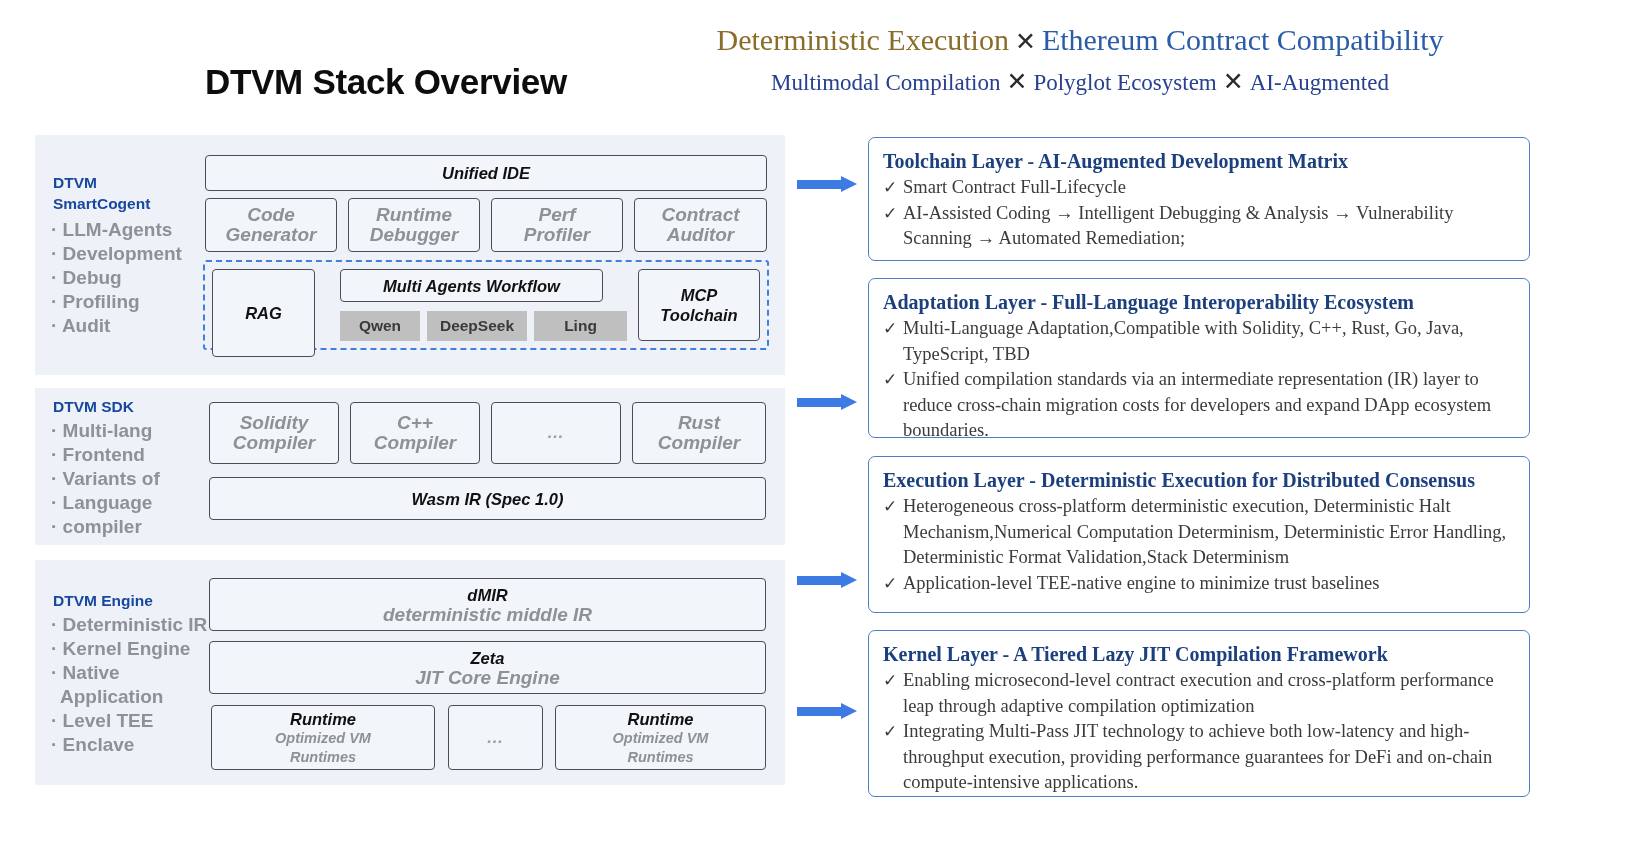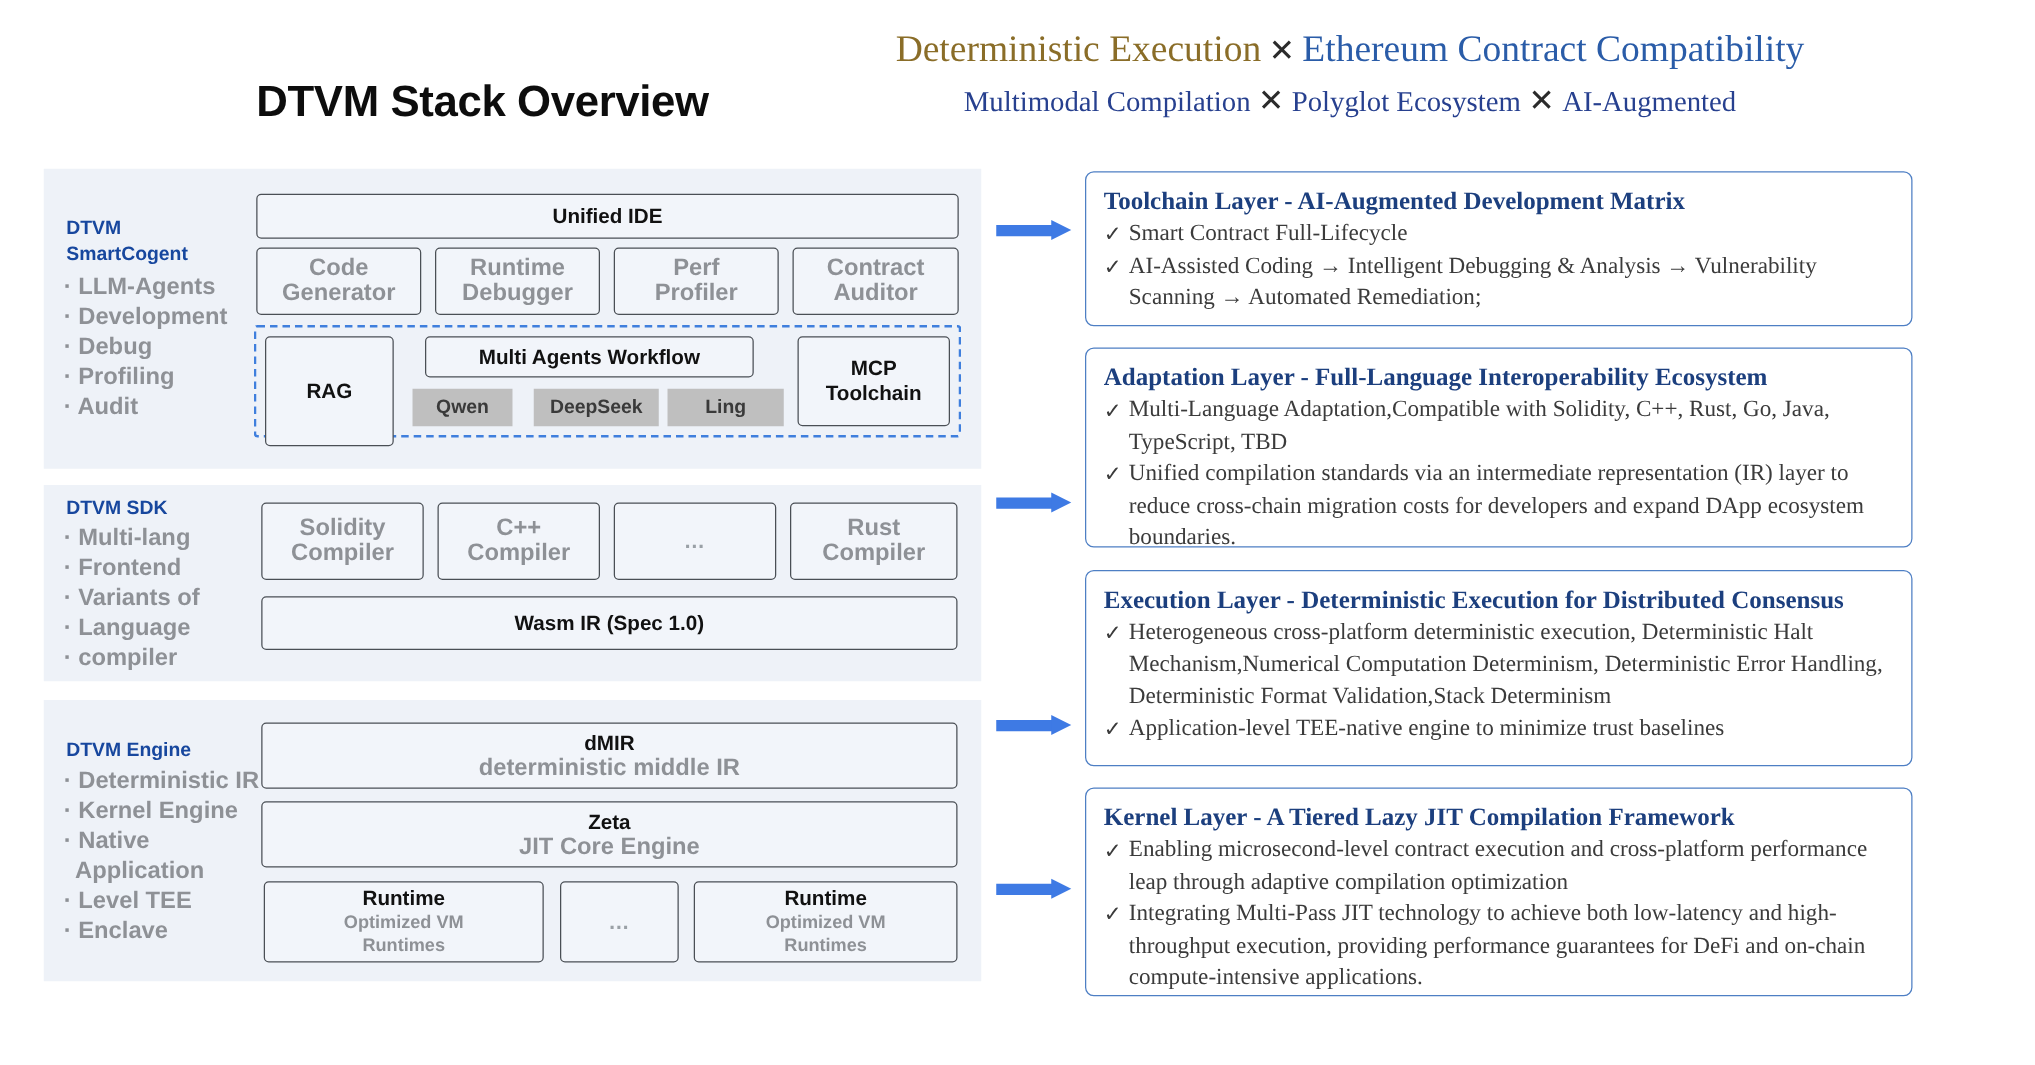--- a/index.html
+++ b/index.html
@@ -40,20 +40,21 @@
   }
   .sec-bullets div{white-space:nowrap;}
   .sec-bullets .nb{padding-left:9px;}
 
   
   .box{
     position:absolute;box-sizing:border-box;
     background:#f2f5fa;border:1.6px solid #4a4f55;border-radius:4px;
     display:flex;flex-direction:column;align-items:center;justify-content:center;
     text-align:left;
+    font-style:italic;
   }
   .box .t-strong{font-size:16.5px;font-weight:bold;color:#111;line-height:20px;}
   .box .t-grey{font-size:19px;font-weight:bold;color:#8e9196;line-height:20px;}
   .box .t-grey-sm{font-size:14.5px;font-weight:bold;color:#8e9196;line-height:19px;}
   .box .t-dots{font-size:17px;font-weight:bold;color:#9aa0a6;letter-spacing:1px;}
 
   .chip{
     position:absolute;box-sizing:border-box;background:#bfbfbf;
     display:flex;align-items:center;justify-content:center;
     font-size:15.5px;font-weight:bold;color:#3a3a3a;
@@ -138,21 +139,21 @@
   </div>
 
   <div id="dashed-group" style="left:168px;top:125px;width:566px;height:90px;"></div>
 
   <div class="box" style="left:177px;top:134px;width:103px;height:88px;">
     <span class="t-strong">RAG</span>
   </div>
   <div class="box" style="left:305px;top:134px;width:263px;height:33px;">
     <span class="t-strong">Multi Agents Workflow</span>
   </div>
-  <div class="chip" style="left:295px;top:176px;width:80px;height:30px;">
+  <div class="chip" style="left:305px;top:176px;width:80px;height:30px;">
       <span>Qwen</span>
     </div>
   <div class="chip" style="left:392px;top:176px;width:100px;height:30px;">
       <span>DeepSeek</span>
     </div>
   <div class="chip" style="left:499px;top:176px;width:93px;height:30px;">
       <span>Ling</span>
     </div>
 
   <div class="box" style="left:603px;top:134px;width:122px;height:72px;">

